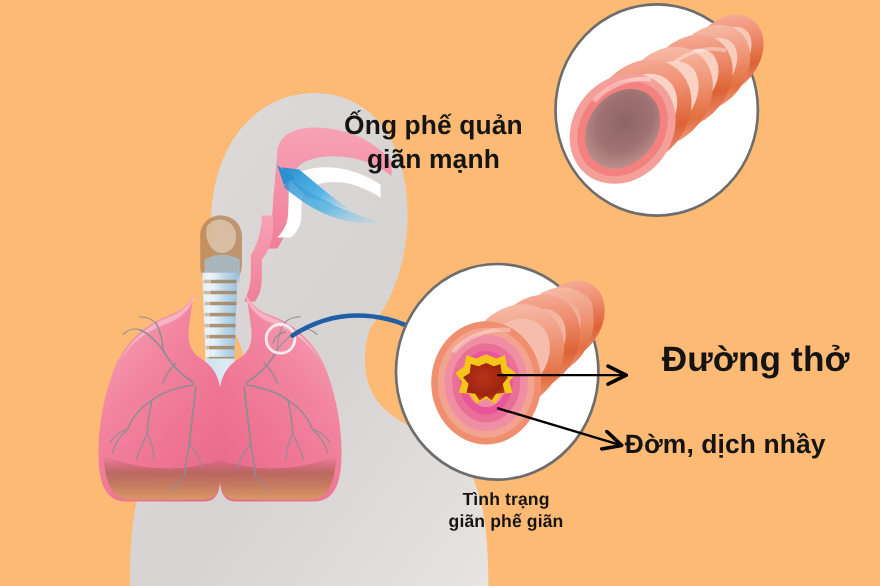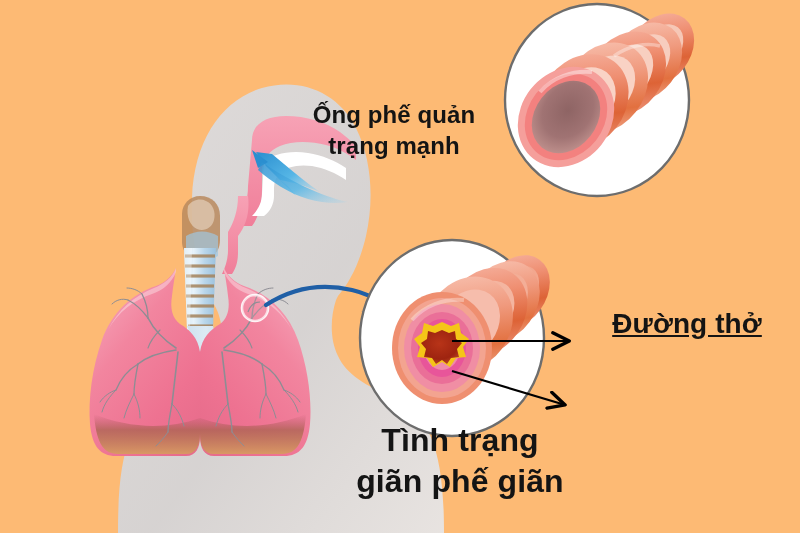--- a/index.html
+++ b/index.html
@@ -31,30 +31,29 @@
     text-align: left;
   }
   #lbl-healthy {
     left: 296px;
     top: 100px;
     width: 196px;
     font-size: 24px;
   }
   #lbl-bronchiectasis {
     left: 350px;
-    top: 420px;
+    top: 445px;
     width: 220px;
-    font-size: 32px;
+    font-size: 16px;
   }
   #lbl-thick-airway {
     left: 582px;
     top: 306px;
     width: 210px;
-    font-size: 28px;
-    text-decoration: underline;
+    font-size: 32px;
   }
   #lbl-mucus {
     left: 568px;
     top: 390px;
     width: 226px;
     font-size: 24px;
   }
   .svg-layer {
     position: absolute;
     left: 0;
@@ -429,26 +428,29 @@
     <g>
       <line x1="452" y1="341" x2="566" y2="341" stroke="#000000" stroke-width="2.2" marker-end="url(#arrowThin)"></line>
     </g>
     <g>
       <line x1="452" y1="371" x2="562" y2="404" stroke="#000000" stroke-width="2.2" marker-end="url(#arrowThin)"></line>
     </g>
   </svg>
 
   <div class="label" id="lbl-healthy">
     <div>Ống phế quản</div>
-    <div>trạng mạnh</div>
+    <div>giãn mạnh</div>
   </div>
 
   <div class="label" id="lbl-bronchiectasis">
     <div>Tình trạng</div>
     <div>giãn phế giãn</div>
   </div>
 
   <div class="label" id="lbl-thick-airway">
     <div>Đường thở</div>
   </div>
 
+  <div class="label label-left" id="lbl-mucus">
+    <div>Đờm, dịch nhầy</div>
+  </div>
 
 </div>
 
 </body></html>

